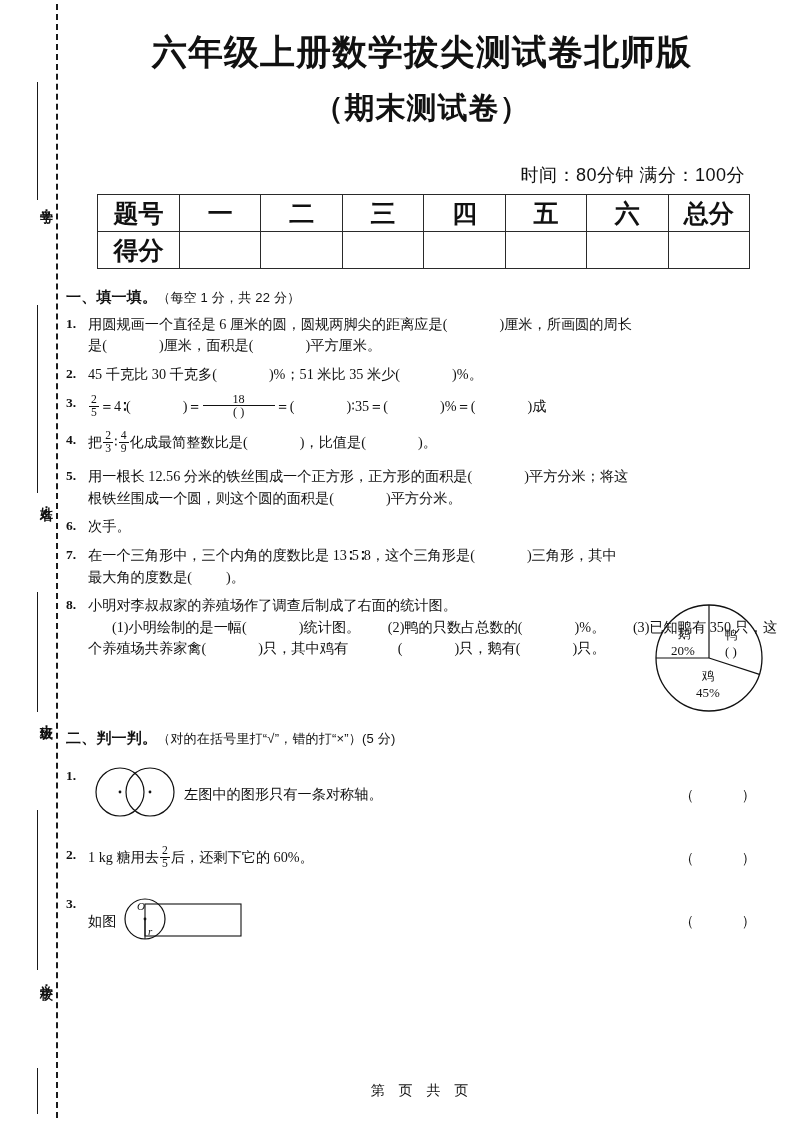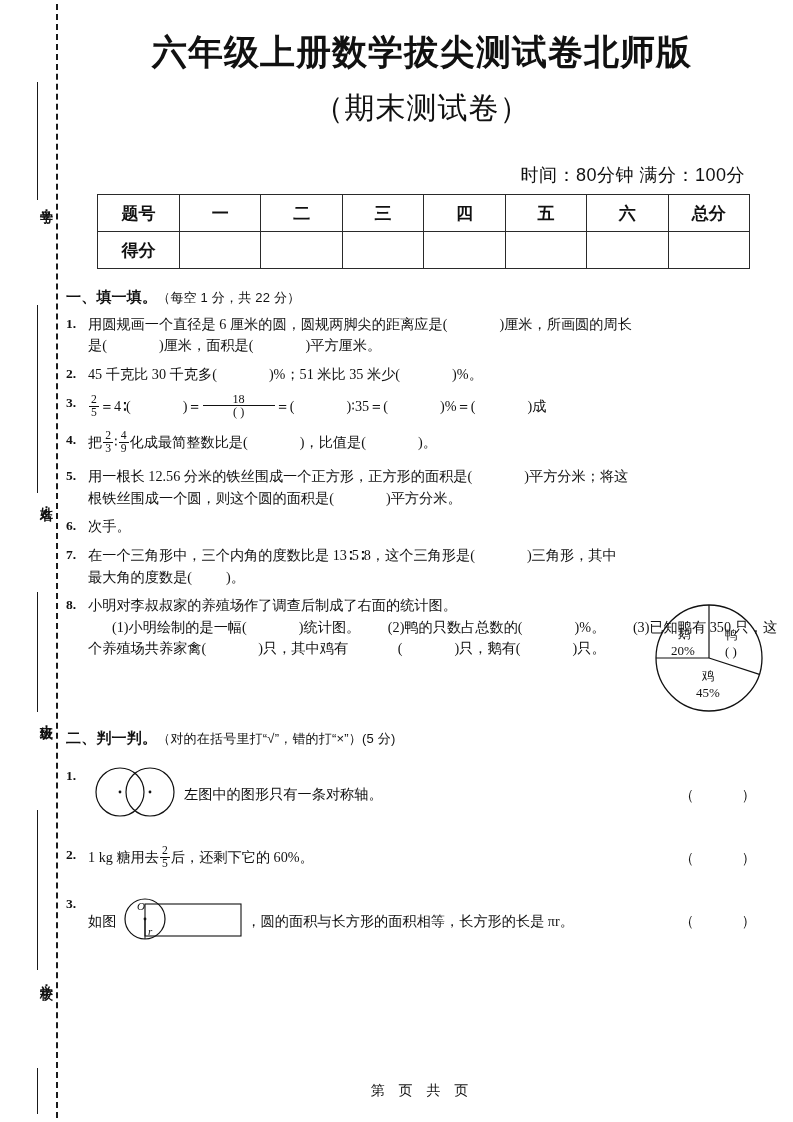--- a/index.html
+++ b/index.html
@@ -52,21 +52,21 @@
     letter-spacing: 1px;
     line-height: 1.25;
   }
   .doc-subtitle {
     position: absolute;
     left: 66px; top: 88px;
     width: 712px;
     text-align: center;
     font-family: "Liberation Sans", "DejaVu Sans", sans-serif;
     font-size: 30px;
-    font-weight: 400;
+    font-weight: 700;
     letter-spacing: 1px;
   }
   .exam-meta {
     position: absolute;
     right: 48px; top: 163px;
     font-family: "Liberation Sans", "DejaVu Sans", sans-serif;
     font-size: 18px;
     font-weight: 500;
     letter-spacing: 0.5px;
     white-space: nowrap;
@@ -79,21 +79,21 @@
     width: 653px;
     border-collapse: collapse;
     table-layout: fixed;
   }
   .score-table td {
     border: 1.3px solid #2a2a2a;
     height: 37px;
     text-align: center;
     vertical-align: middle;
     font-family: "Liberation Sans", "DejaVu Sans", sans-serif;
-    font-size: 17px;
+    font-size: 25px;
     font-weight: 700;
   }
   .score-table td.lbl { width: 82px; }
 
   
   .content {
     position: absolute;
     left: 66px; top: 286px;
     width: 712px;
     font-size: 14.2px;
@@ -344,20 +344,20 @@
       <span class="num">3.</span>
       <span>如图</span><span class="fig-inline">
         <svg width="128" height="50" viewBox="0 0 128 50">
           <rect x="28" y="10" width="96" height="32" fill="none" stroke="#111" stroke-width="1.1"></rect>
           <circle cx="28" cy="25" r="20" fill="none" stroke="#111" stroke-width="1.2"></circle>
           <circle cx="28" cy="25" r="1.4" fill="#111"></circle>
           <line x1="28" y1="25" x2="28" y2="45" stroke="#111" stroke-width="1"></line>
           <text x="20" y="16" font-family="'Liberation Serif','DejaVu Serif',serif" font-size="11" font-style="italic" fill="#111">O</text>
           <text x="31" y="41" font-family="'Liberation Serif','DejaVu Serif',serif" font-size="11" font-style="italic" fill="#111">r</text>
         </svg>
-      </span><span>，圆的面积与长方形的面积相等，长方形的长是 πr。</span>
+      </span>
       <span class="ans-bracket" style="top:16px;">（    ）</span>
     </div>
 
   </div>
 
   <div class="footer">第 页 共 页</div>
 </div>
 
 </body></html>

